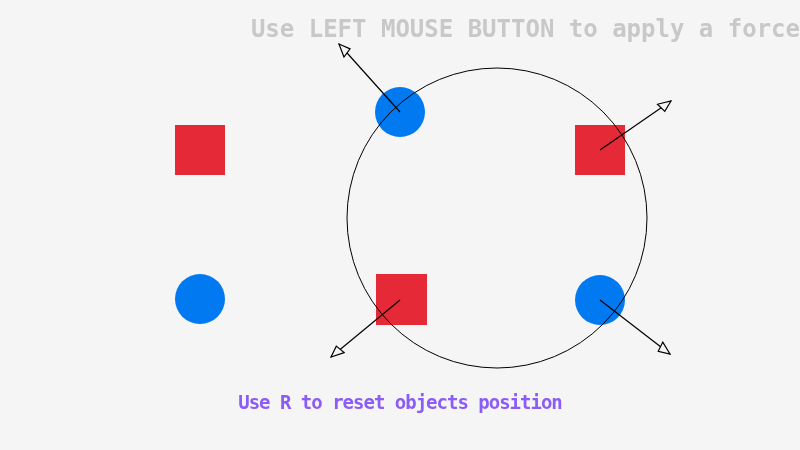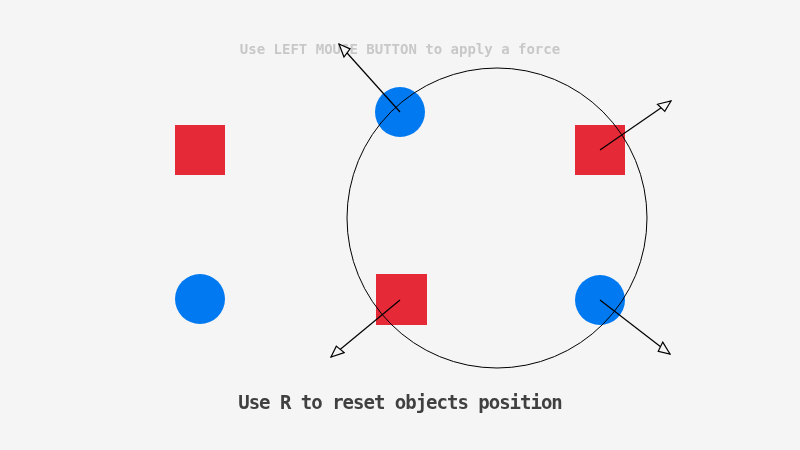--- a/index.html
+++ b/index.html
@@ -16,24 +16,25 @@
   .instr {
     position: absolute;
     left: 0;
     width: 100%;
     text-align: center;
     font-weight: bold;
     white-space: pre;
     user-select: none;
   }
   .instr.top {
-    top: 38px;
-    font-size: 14px;
+    top: 18px;
+    font-size: 24px;
     line-height: 22px;
     letter-spacing: 0px;
+    text-align: right;
   }
   .instr.bottom {
     top: 392px;
     font-size: 19px;
     line-height: 21px;
     letter-spacing: -1px;
   }
   svg.scene {
     position: absolute;
     top: 0;
@@ -59,14 +60,14 @@
       <circle cx="400" cy="112" r="25" fill="#0079f1"></circle>
       <circle cx="200" cy="299" r="25" fill="#0079f1"></circle>
       <circle cx="600" cy="300" r="25" fill="#0079f1"></circle>
       <circle cx="497" cy="218" r="150" fill="none" stroke="#000000" stroke-width="1"></circle>
       <line x1="400" y1="112" x2="339" y2="44" stroke="#000000" stroke-width="1.2" marker-end="url(#arrowhead)"></line>
       <line x1="600" y1="150" x2="671" y2="101" stroke="#000000" stroke-width="1.2" marker-end="url(#arrowhead)"></line>
       <line x1="400" y1="300" x2="331" y2="357" stroke="#000000" stroke-width="1.2" marker-end="url(#arrowhead)"></line>
       <line x1="600" y1="300" x2="670" y2="354" stroke="#000000" stroke-width="1.2" marker-end="url(#arrowhead)"></line>
     </svg>
 
-  <div class="instr bottom" style="color: #404040;">Use R to reset objects position</div>
+  <div class="instr bottom" style="color: #8b5cf6;">Use R to reset objects position</div>
 </div>
 
 </body></html>

